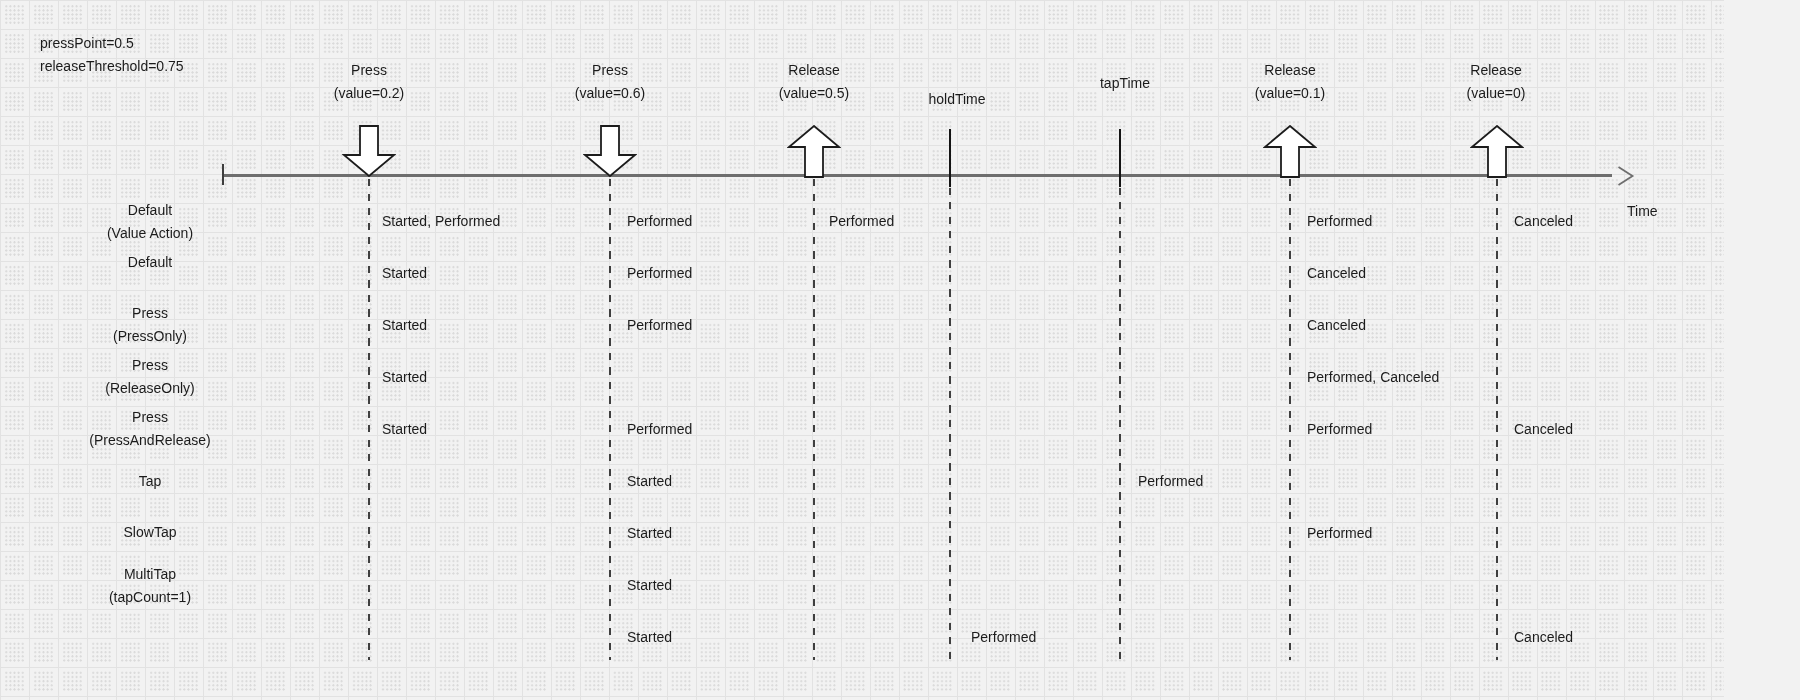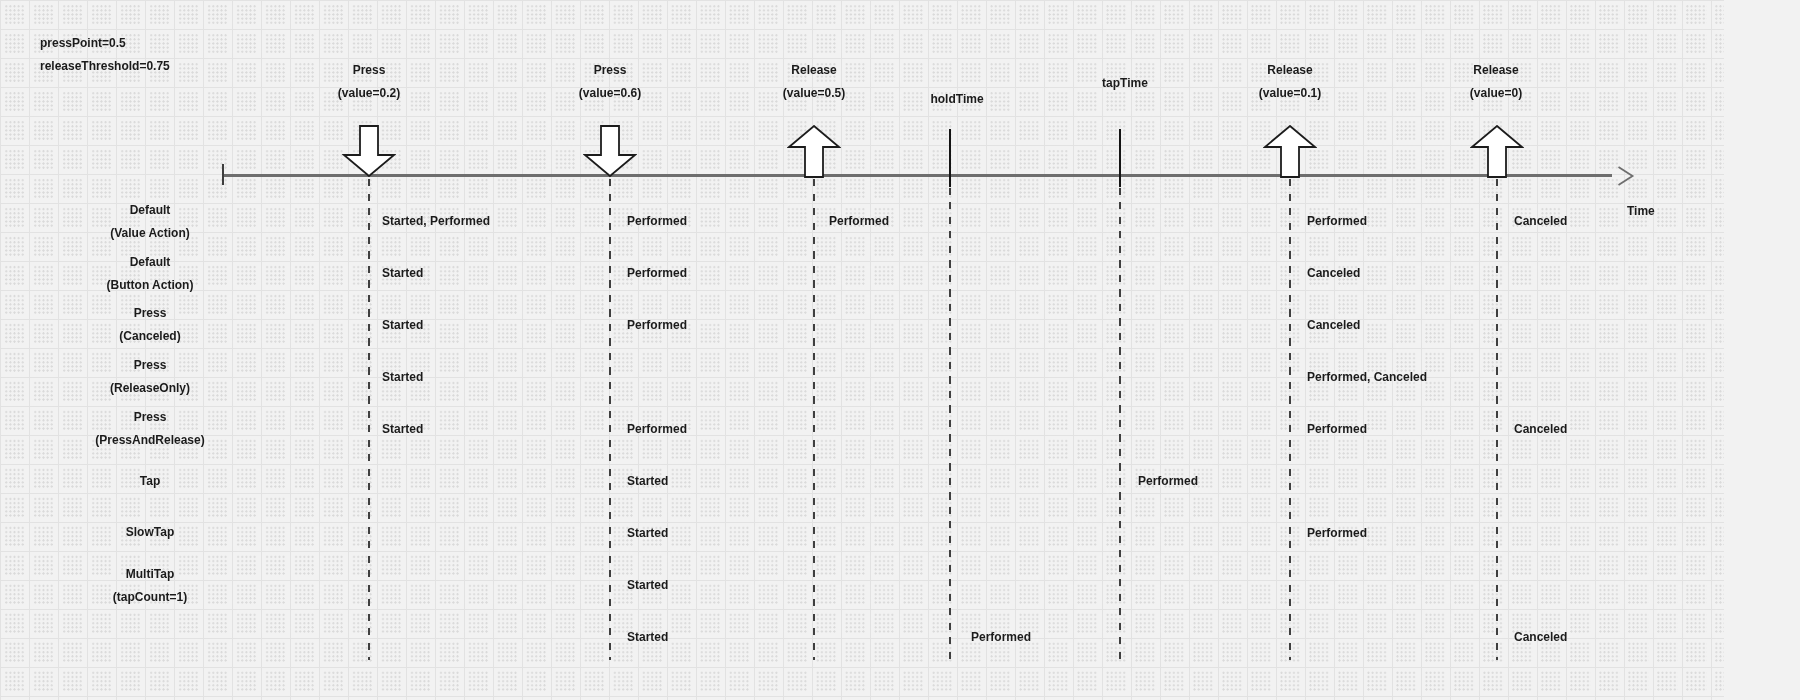--- a/index.html
+++ b/index.html
@@ -1,27 +1,26 @@
 <!DOCTYPE html>
 <html><head>
 <meta charset="utf-8">
 <style>
   html,body{margin:0;padding:0;background:#f2f2f2;}
   .stage{
     position:relative;width:1724px;height:700px;overflow:hidden;
-    font-family:"Liberation Sans",sans-serif;color:#1b1b1b;font-size:12px;
+    font-family:"Liberation Sans",sans-serif;color:#1b1b1b;font-size:14px;
     background-color:#f2f2f2;
     background-image:
       linear-gradient(to right,#e2e2e2 0 1px,transparent 1px),
       linear-gradient(to bottom,#e2e2e2 0 1px,transparent 1px),
       linear-gradient(to right,#f2f2f2 0 4px,transparent 4px 25px,#f2f2f2 25px 29px),
       linear-gradient(to bottom,#f2f2f2 0 4px,transparent 4px 25px,#f2f2f2 25px 29px),
       radial-gradient(circle,#dadada 1px,transparent 1.2px);
     background-size:29px 29px,29px 29px,29px 29px,29px 29px,4.15px 4.15px;
-    font-weight:bold;
   }
   .note{position:absolute;left:40px;top:32px;line-height:23px;white-space:nowrap;}
   .hdr{position:absolute;transform:translateX(-50%);text-align:center;line-height:23px;white-space:nowrap;}
   .rowlab{position:absolute;left:0;width:300px;text-align:center;line-height:23px;}
   .cell{position:absolute;line-height:23px;white-space:nowrap;}
   .axis{position:absolute;left:222px;top:174px;width:1390px;height:3px;background:#6e6e6e;}
   .axis-start{position:absolute;left:222px;top:164px;width:2px;height:21px;background:#3d3d3d;}
   .axis-label{position:absolute;left:1627px;top:164px;line-height:23px;margin-top:36px;}
   .evt-arrow{position:absolute;width:54px;}
   .tick{position:absolute;width:2px;height:58px;top:129px;background:#141414;}
@@ -101,25 +100,24 @@
   <div class="vdash short" style="left:1119px"></div>
   <div class="vdash tall" style="left:1289px"></div>
   <div class="vdash tall" style="left:1496px"></div>
 
   <div class="rowlab" style="top:199px">
     <div>Default</div>
     <div>(Value Action)</div>
   </div>
   <div class="rowlab" style="top:251px">
     <div>Default</div>
-    <div>(Button Action)</div>
   </div>
   <div class="rowlab" style="top:302px">
     <div>Press</div>
-    <div>(Canceled)</div>
+    <div>(PressOnly)</div>
   </div>
   <div class="rowlab" style="top:354px">
     <div>Press</div>
     <div>(ReleaseOnly)</div>
   </div>
   <div class="rowlab" style="top:406px">
     <div>Press</div>
     <div>(PressAndRelease)</div>
   </div>
   <div class="rowlab" style="top:521px">

